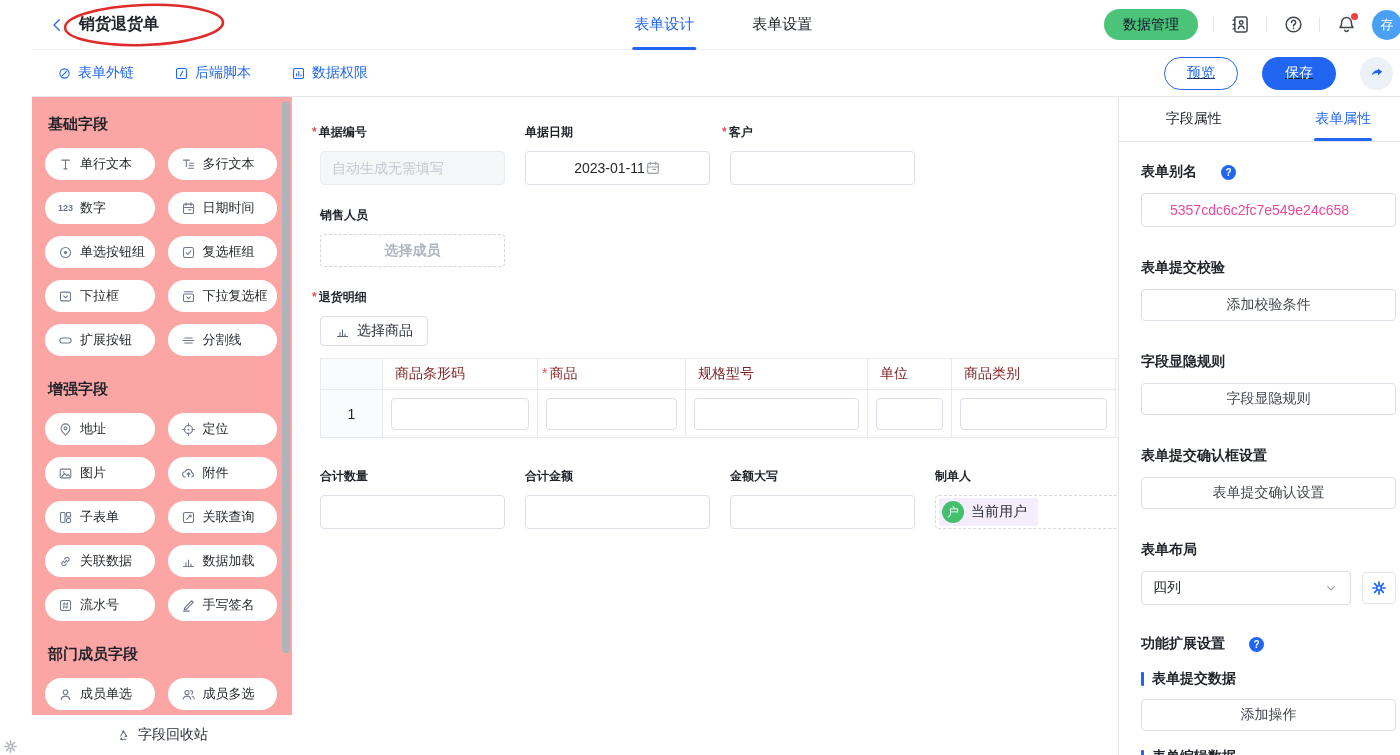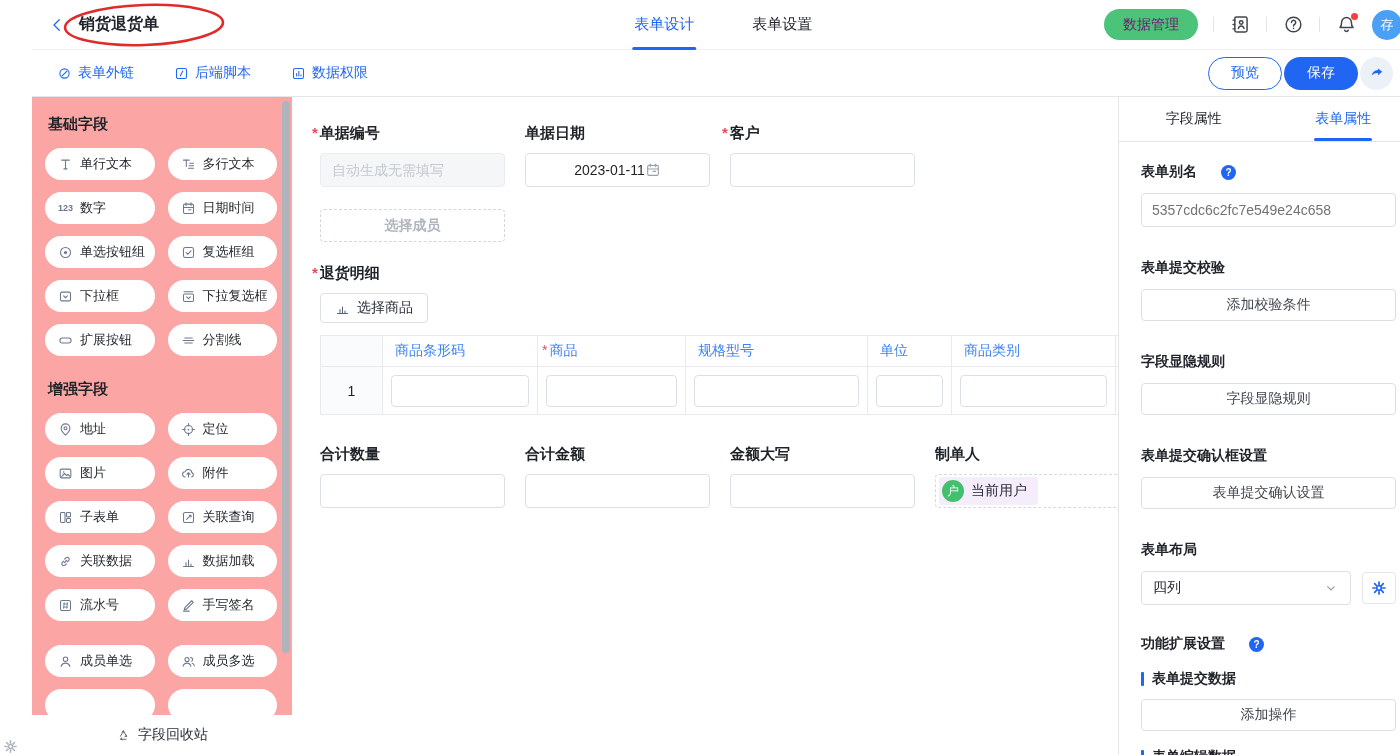--- a/index.html
+++ b/index.html
@@ -16,84 +16,84 @@
   .header { flex:0 0 50px; display:flex; align-items:center; padding:0 16px; position:relative; border-bottom:1px solid #f0f1f4; background:#fff; }
   .hdr-left { display:flex; align-items:center; gap:9px; position:relative; }
   .back { color:#2066f2; width:18px; height:18px; cursor:pointer; }
   .page-title { font-size:16px; font-weight:700; position:relative; padding:2px 4px; }
   .annot { position:absolute; left:14px; top:-11px; width:168px; height:48px; pointer-events:none; }
   .hdr-tabs { position:absolute; left:50%; transform:translateX(-51%); display:flex; gap:58px; height:50px; align-items:stretch; }
   .hdr-tab { display:flex; align-items:center; font-size:15px; position:relative; cursor:pointer; }
   .hdr-tab.active { color:#2066f2; }
   .hdr-tab.active::after { content:""; position:absolute; left:-2px; right:-2px; bottom:0; height:3px; background:#2066f2; border-radius:2px; }
   .hdr-right { margin-left:auto; display:flex; align-items:center; gap:15px; }
-  .pill-green { background:#4bc379; color:#701a75; border:none; border-radius:16px; height:31px; padding:0 19px; font-size:14px; cursor:pointer; font-family:inherit; }
+  .pill-green { background:#4bc379; color:#0f172a; border:none; border-radius:16px; height:31px; padding:0 19px; font-size:14px; cursor:pointer; font-family:inherit; }
   .vdiv { width:1px; height:15px; background:#e2e4e9; }
   .hdr-icon { width:22px; height:22px; color:#42464e; position:relative; cursor:pointer; display:flex; align-items:center; justify-content:center; }
   .bell-dot { position:absolute; top:-1px; right:-1px; width:7px; height:7px; background:#f53f3f; border-radius:50%; }
   .avatar { width:30px; height:30px; border-radius:50%; background:#4aa0f4; color:#fff; font-size:13px; display:flex; align-items:center; justify-content:center; cursor:pointer; }
 
   
   .toolbar { flex:0 0 47px; display:flex; align-items:center; padding:0 25px 0 25px; border-bottom:1px solid #e5e6eb; background:#fff; }
   .tb-links { display:flex; gap:40px; }
   .tb-link { display:flex; align-items:center; gap:6px; color:#2066f2; cursor:pointer; }
-  .tb-right { margin-left:auto; display:flex; align-items:center; gap:2px; }
+  .tb-right { margin-left:auto; display:flex; align-items:center; gap:24px;text-decoration:underline; }
   .btn-outline { border:1px solid #2066f2; color:#2066f2; background:#fff; border-radius:17px; height:33px; padding:0 22px; font-size:14px; cursor:pointer; font-family:inherit; }
   .btn-primary { background:#2066f2; color:#fff; border:none; border-radius:17px; height:33px; padding:0 23px; font-size:14px; cursor:pointer; font-family:inherit; }
   .btn-share { width:33px; height:33px; border-radius:50%; background:#ecf1f8; color:#2066f2; border:none; display:flex; align-items:center; justify-content:center; cursor:pointer; }
 
   
   .main { flex:1; display:flex; min-height:0; }
 
   .sidebar { flex:0 0 260px; width:260px; background:#fca5a5; position:relative; padding:18px 15px 10px 13px; overflow:hidden; }
   .sb-title { font-size:15px; font-weight:700; margin:0 0 14px 3px; }
   .sb-grid { display:grid; grid-template-columns:1fr 1fr; gap:12px 13px; margin-bottom:24px; }
   .sb-pill { background:#fff; border-radius:17px; height:32px; display:flex; align-items:center; gap:7px; padding:0 8px 0 13px; font-size:13px; cursor:grab; color:#1f2329; }
   .sb-pill .ic15, .sb-pill .num-ic { color:#6e788c; }
   .num-ic { font-size:9px; font-weight:700; letter-spacing:0; }
   .sb-footer { position:absolute; left:0; right:0; bottom:0; height:40px; background:#fff; display:flex; align-items:center; justify-content:center; gap:7px; font-size:14px; color:#2a2f3a; cursor:pointer; }
   .sb-footer .ic15 { color:#5a6478; }
   .sb-scrollbar { position:absolute; right:2px; top:4px; width:8px; height:552px; background:#aeb3bc; border-radius:4px; }
 
   
   .canvas { flex:1; background:#fff; padding:27px 0 0 28px; overflow:hidden; position:relative; }
   .grid4 { display:grid; grid-template-columns:repeat(4,185px); column-gap:20px; }
-  .flabel { font-size:15px; font-weight:700; margin-bottom:10px; }
+  .flabel { font-size:12px; font-weight:700; margin-bottom:10px; }
   .req::before { content:"*"; color:#e34d59; margin-left:-8px; margin-right:2px; }
   .inp { width:100%; height:34px; border:1px solid #dcdfe6; border-radius:4px; font-size:14px; padding:0 11px; color:#1f2329; background:#fff; font-family:inherit; outline:none; display:flex; align-items:center; }
   input.inp::placeholder { color:#c3c8d1; }
   .inp.dis { background:#f5f6f8; border-color:#eaecf0; }
   .inp.flex { justify-content:center; }
   .inp .icn { color:#8a919f; }
   .member-box { width:185px; height:33px; border:1px dashed #d2d6dd; border-radius:4px; display:flex; align-items:center; justify-content:center; color:#b0b6c0; cursor:pointer;font-weight:bold; }
   .sec { margin-top:22px; }
   .btn-ghost { display:inline-flex; align-items:center; gap:7px; height:30px; border:1px solid #dcdfe6; border-radius:4px; background:#fff; padding:0 14px; font-size:14px; color:#2a2f3a; cursor:pointer; font-family:inherit; }
   .btn-ghost .ic15 { color:#5a6478; }
   .tbl-wrap { margin-top:12px; width:798px; overflow:hidden; }
   table.dtable { border-collapse:collapse; table-layout:fixed; width:804px; }
   .dtable th, .dtable td { border:1px solid #e9eaee; }
-  .dtable th { height:31px; font-weight:400; color:#3b82f6; text-align:left; padding:0 0 0 12px; font-size:14px; }
+  .dtable th { height:31px; font-weight:400; color:#7f1d1d; text-align:left; padding:0 0 0 12px; font-size:14px; }
   .dtable th.center, .dtable td.center { text-align:center; padding:0; background:#fafbfc; }
   .dtable td { height:48px; padding:0 8px; }
   .cell-inp { width:100%; height:32px; border:1px solid #dcdfe6; border-radius:4px; outline:none; font-family:inherit; font-size:14px; padding:0 8px; }
   .creator-box { width:185px; height:34px; border:1px dashed #d5d9e0; border-radius:4px; display:flex; align-items:center; padding:0 3px; }
   .user-tag { display:flex; align-items:center; gap:7px; background:#f5ecfc; border-radius:3px; height:28px; padding:0 11px 0 3px; font-size:14px; }
   .user-avatar { width:22px; height:22px; border-radius:50%; background:#42c06d; color:#fff; font-size:12px; display:flex; align-items:center; justify-content:center; }
 
   
   .panel { flex:0 0 300px; width:300px; border-left:1px solid #e5e6eb; background:#fff; position:relative; overflow:hidden; }
   .panel-tabs { height:45px; display:flex; border-bottom:1px solid #e5e6eb; }
   .panel-tab { flex:1; display:flex; align-items:center; justify-content:center; font-size:14px; position:relative; cursor:pointer; }
   .panel-tab.active { color:#2066f2; }
   .panel-tab.active::after { content:""; position:absolute; left:50%; transform:translateX(-50%); bottom:0; width:58px; height:3px; background:#2066f2; border-radius:2px; }
   .panel-body { padding:0 22px; }
   .p-label { font-size:14px; font-weight:700; display:flex; align-items:center; gap:24px; margin:21px 0 12px; }
   .help-badge { width:15px; height:15px; border-radius:50%; background:#2066f2; color:#fff; font-size:10px; font-weight:700; display:inline-flex; align-items:center; justify-content:center; }
   .p-btn { width:100%; height:32px; border:1px solid #dcdfe6; border-radius:4px; background:#fff; font-size:14px; color:#42464e; cursor:pointer; font-family:inherit; }
-  .p-input { width:100%; height:34px; border:1px solid #dcdfe6; border-radius:4px; font-size:14px; padding:0 10px; outline:none; font-family:inherit; color:#737373; }
+  .p-input { width:100%; height:34px; border:1px solid #dcdfe6; border-radius:4px; font-size:14px; padding:0 28px; outline:none; font-family:inherit; color:#ec4899; }
   .layout-row { display:flex; gap:11px; align-items:center; }
   .p-select { flex:1; height:34px; border:1px solid #dcdfe6; border-radius:4px; display:flex; align-items:center; justify-content:space-between; padding:0 11px; cursor:pointer;gap:20px; }
   .p-select .icn, .inp .icn { color:#9aa0aa; }
   .gear-btn { width:34px; height:32px; border:1px solid #e3e5ea; border-radius:4px; background:#fff; color:#2066f2; display:flex; align-items:center; justify-content:center; cursor:pointer; }
   .sub-label { display:flex; align-items:center; gap:8px; font-size:14px; font-weight:700; margin:17px 0 11px; }
   .blue-bar { width:3px; height:14px; background:#2066f2; border-radius:1px; }
   .panel-scrollbar { position:absolute; right:2px; top:55px; width:6px; height:288px; background:#ccd0d6; border-radius:3px; }
   .corner-widget { position:absolute; left:3px; bottom:1px; width:15px; height:15px; color:#a9aeb6; opacity:.9; }
 </style>
 </head>
@@ -427,20 +427,21 @@
             <span>流水号</span>
           </div>
         <div class="sb-pill">
             <svg class="ic ic15">
               <use href="#s-pen"></use>
             </svg>
             <span>手写签名</span>
           </div>
       </div>
 
+      <div class="sb-title">部门成员字段</div>
       <div class="sb-grid">
         <div class="sb-pill">
             <svg class="ic ic15">
               <use href="#s-user"></use>
             </svg>
             <span>成员单选</span>
           </div>
         <div class="sb-pill">
             <svg class="ic ic15">
               <use href="#s-users"></use>
@@ -476,20 +477,21 @@
               </svg>
           </div>
         </div>
         <div>
           <div class="flabel req">客户</div>
           <input class="inp" style="">
         </div>
       </div>
 
       <div class="sec">
+        <div class="flabel">销售人员</div>
         <div class="member-box">选择成员</div>
       </div>
 
       <div class="sec">
         <div class="flabel req">退货明细</div>
         <button class="btn-ghost">
           <svg class="ic ic15">
               <use href="#s-bar"></use>
             </svg>
           <span>选择商品</span>

